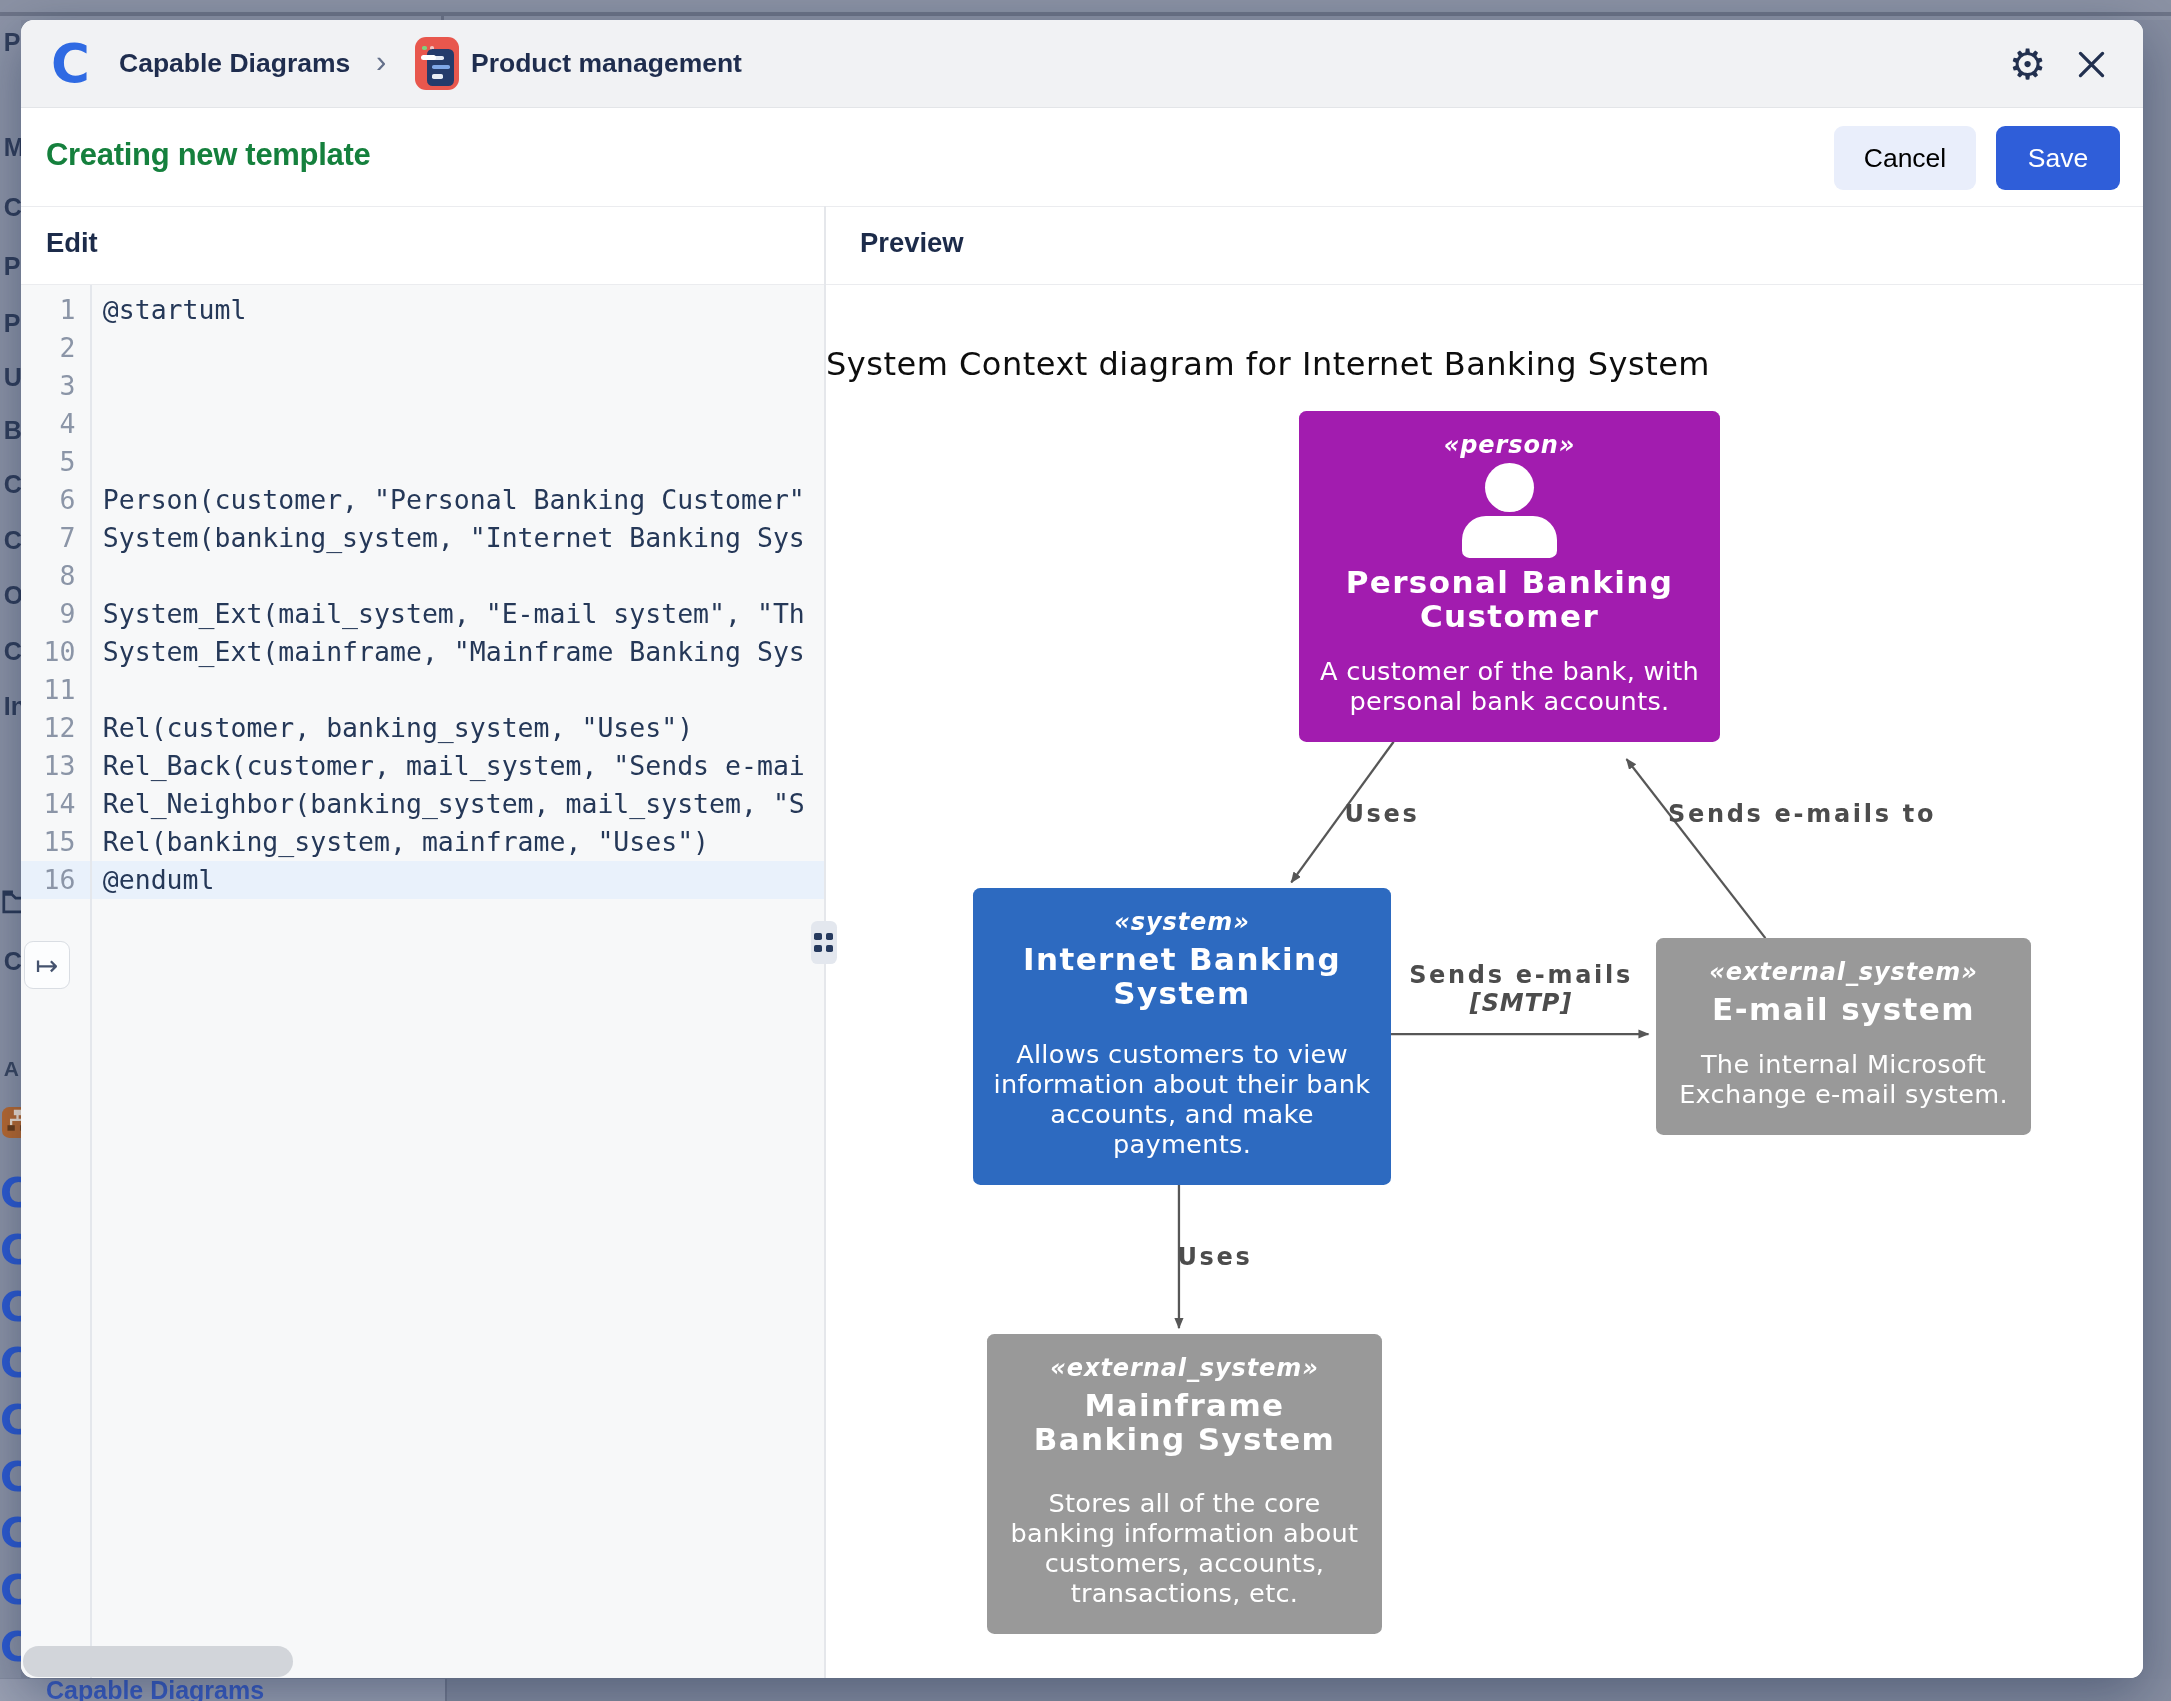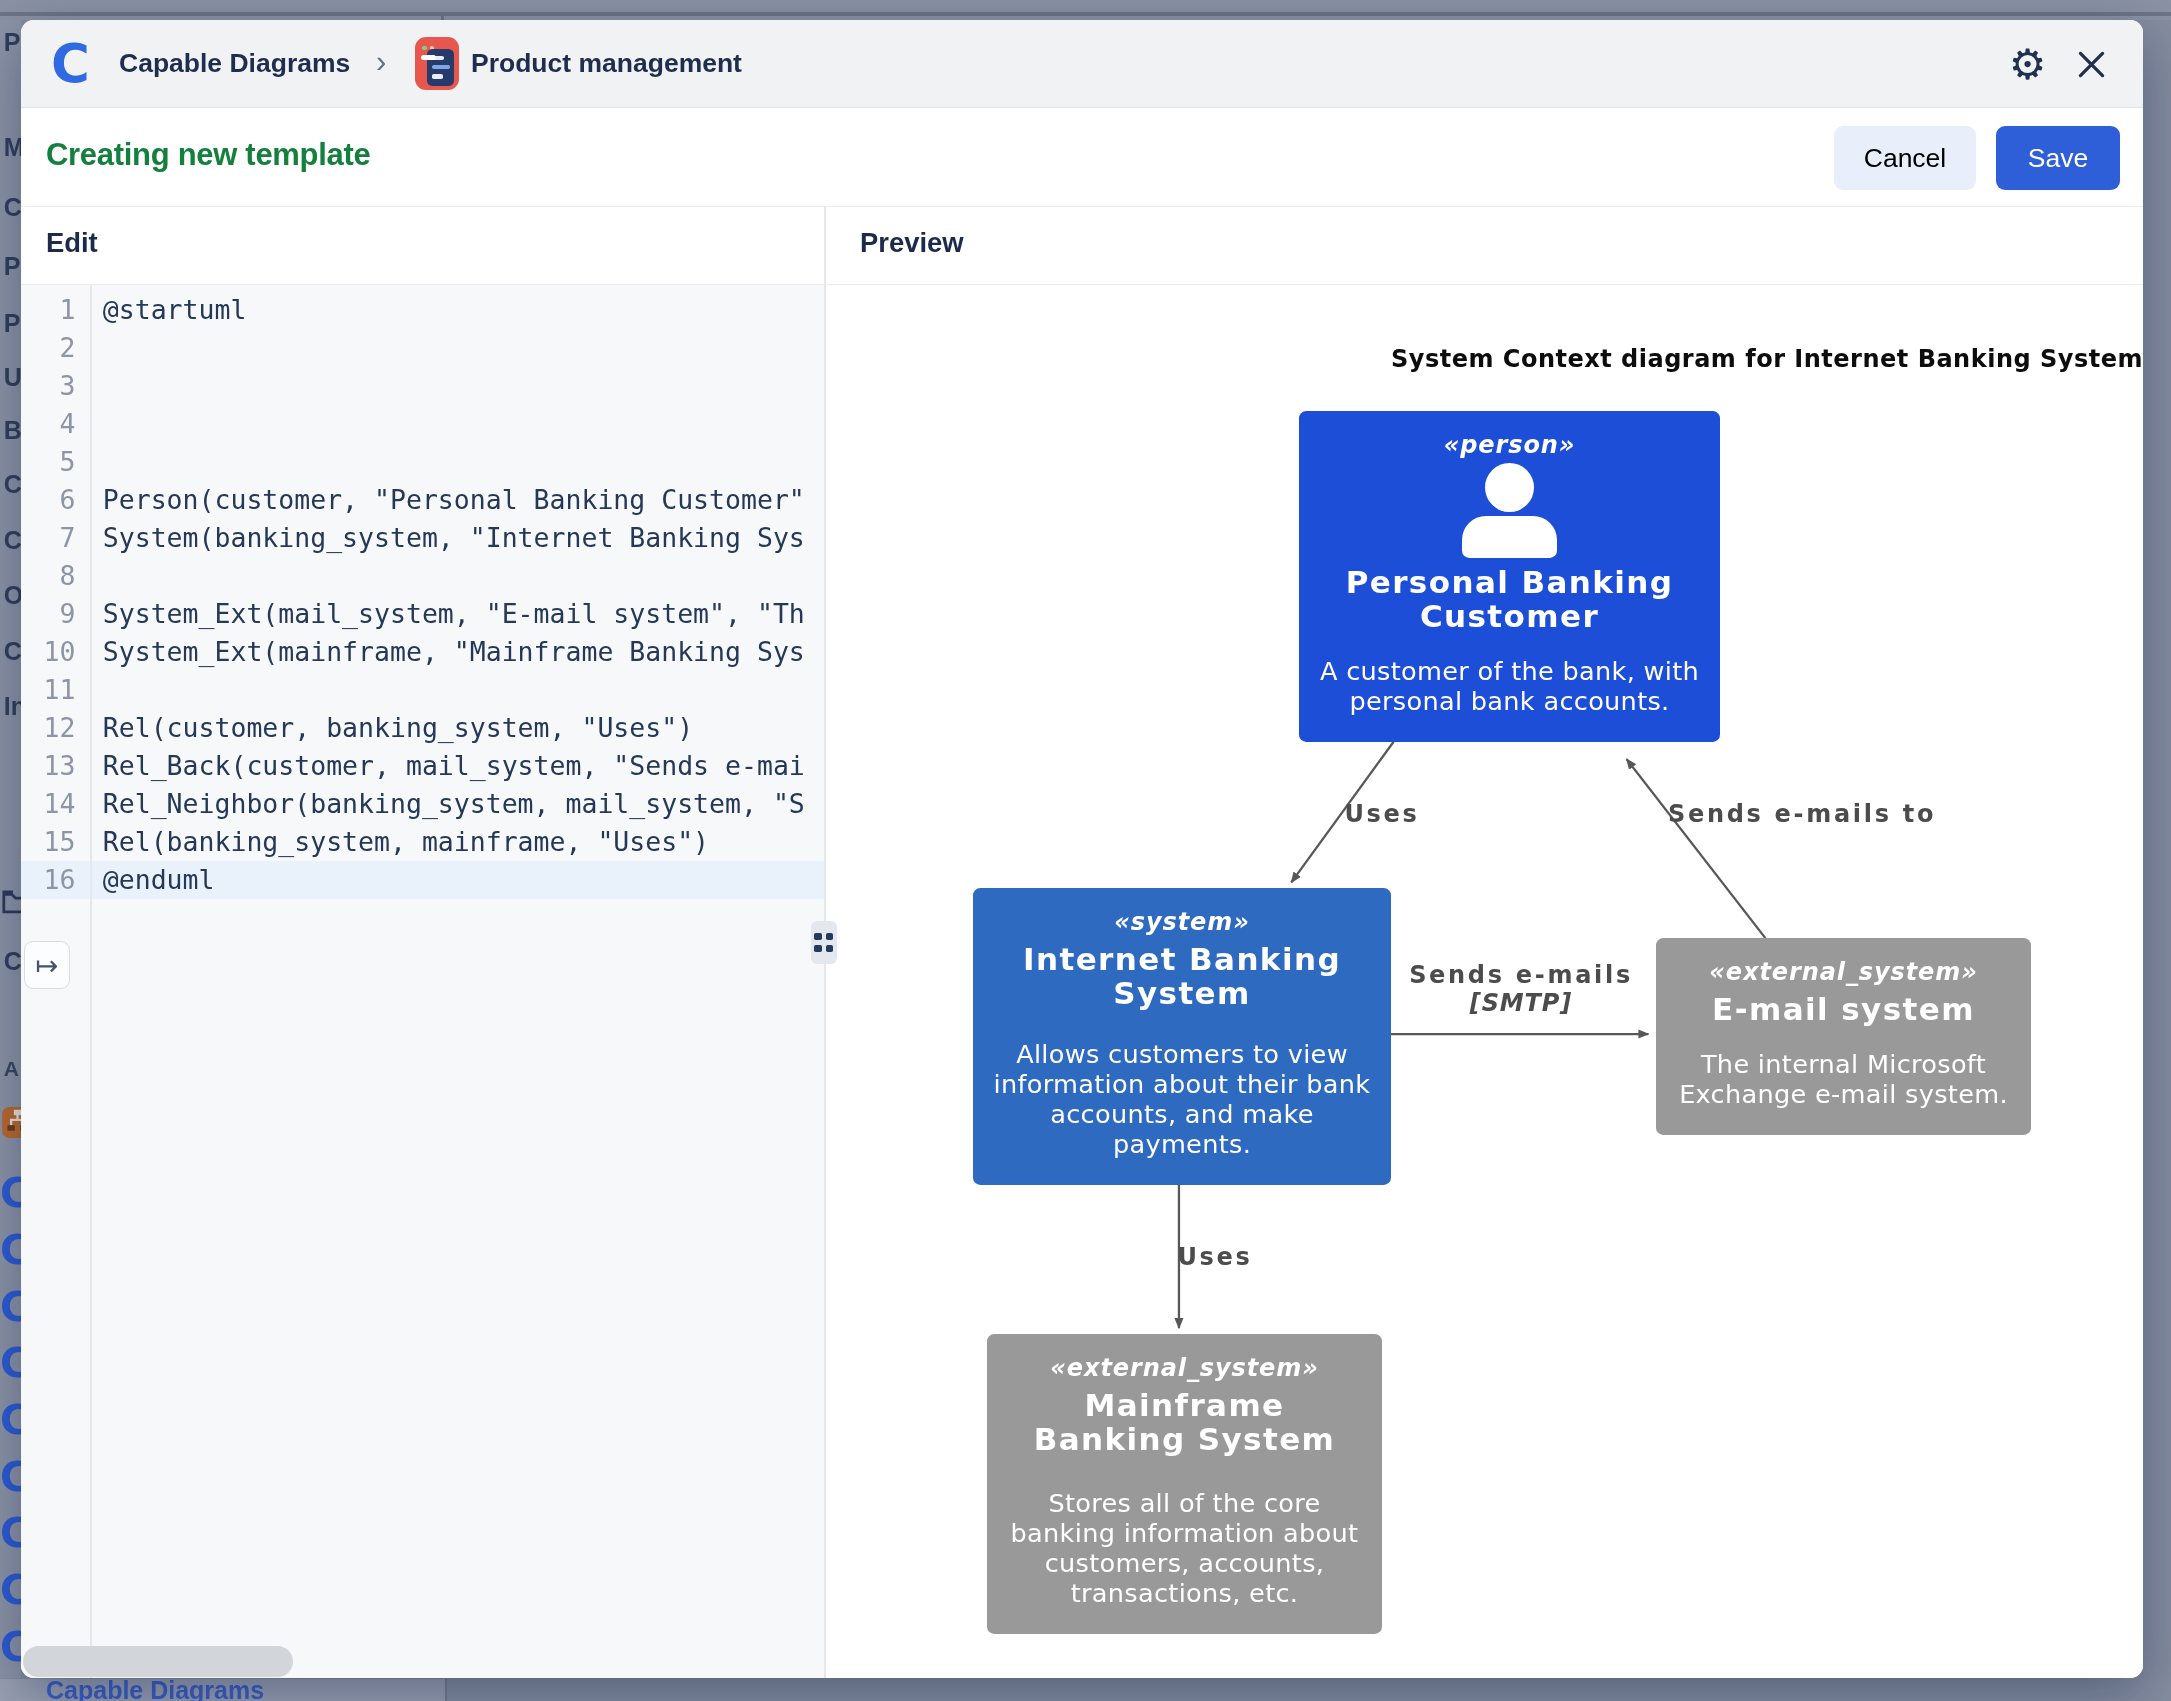--- a/index.html
+++ b/index.html
@@ -70,22 +70,22 @@
                 font-family:"DejaVu Sans", sans-serif; font-size:27.4px; color:#44526e; cursor:pointer; }
   .h-scrollbar { position:absolute; left:1.8px; top:1361px; width:270px; height:31px; border-radius:15.5px; background:#d2d5da; z-index:4; }
 
   .drag-handle { position:absolute; left:790px; top:901px; width:25.6px; height:43px; background:#e3e7ee; border-radius:6.4px;
                  z-index:6; display:grid; grid-template-columns:7.3px 7.3px; grid-template-rows:7.3px 7.3px; gap:4.6px;
                  align-content:center; justify-content:center; cursor:col-resize; }
   .drag-handle i { background:#263a5e; border-radius:1.8px; }
 
   
   .preview { position:absolute; left:805px; top:265px; width:1317px; height:1393px; background:#fff; overflow:hidden; }
-  .diagram-title { position:absolute; left:0; top:60px; width:100%; text-align:right; font-family:"DejaVu Sans", sans-serif;
-                   font-size:24px; font-weight:700; color:#0d0d0d; letter-spacing:0.5px; }
+  .diagram-title { position:absolute; left:0; top:60px; width:100%; text-align:left; font-family:"DejaVu Sans", sans-serif;
+                   font-size:32px; font-weight:400; color:#0d0d0d; letter-spacing:0.5px; }
   .arrow-svg { position:absolute; left:0; top:0; width:1317px; height:1393px; }
   .c4-node { position:absolute; border-radius:7.3px; color:#fff; text-align:center; font-family:"DejaVu Sans", sans-serif;
              display:flex; flex-direction:column; align-items:center; padding:20px 12.8px 0 12.8px; }
   .c4-stereo { font-size:24px; font-style:italic; font-weight:600; letter-spacing:0.9px; }
   .c4-name { font-size:31px; font-weight:700; letter-spacing:1.4px; line-height:34px; margin-top:5.5px; padding:0 11px; }
   .c4-desc { font-size:25.6px; letter-spacing:0.3px; line-height:30px; margin-top:auto; margin-bottom:25.6px; padding:0 1.8px; }
   .p-icon { width:101px; height:97px; margin-top:3.7px; flex:none; }
   .p-head { width:49px; height:49px; border-radius:50%; background:#fff; margin:0 auto; }
   .p-body { width:95px; height:42px; background:#fff; border-radius:24px 24px 7.3px 7.3px; margin:4.6px auto 0; }
   .rel-label { position:absolute; transform:translate(-50%,-50%); font-family:"DejaVu Sans", sans-serif;
@@ -214,21 +214,21 @@
       <defs>
         <marker id="arrowhead" markerWidth="13" markerHeight="11" refX="11" refY="5" orient="auto" markerUnits="userSpaceOnUse">
           <path d="M0,0 L12,5 L0,10 z" fill="#575757"></path>
         </marker>
       </defs>
     <line x1="621" y1="500" x2="509" y2="654" stroke="#575757" stroke-width="2.5" marker-end="url(#arrowhead)"></line>
         <line x1="1028" y1="715" x2="876" y2="519" stroke="#575757" stroke-width="2.5" marker-end="url(#arrowhead)"></line>
         <line x1="618" y1="820" x2="900" y2="820" stroke="#575757" stroke-width="2.5" marker-end="url(#arrowhead)"></line>
         <line x1="386" y1="985" x2="386" y2="1142" stroke="#575757" stroke-width="2.5" marker-end="url(#arrowhead)"></line>
       </svg>
-  <div class="c4-node" style="left: 473px; top: 126px; width: 421px; height: 331px; background: #1d4ed8;">
+  <div class="c4-node" style="left: 473px; top: 126px; width: 421px; height: 331px; background: #a21caf;">
         <div class="c4-stereo">«person»</div>
         <div class="p-icon">
           <div class="p-head"></div>
           <div class="p-body"></div>
         </div>
         <div class="c4-name">Personal Banking Customer</div>
         <div class="c4-desc">A customer of the bank, with personal bank accounts.</div>
       </div>
       <div class="c4-node" style="left: 147px; top: 603px; width: 418px; height: 297px; background: rgb(45, 106, 192);">
         <div class="c4-stereo">«system»</div>

